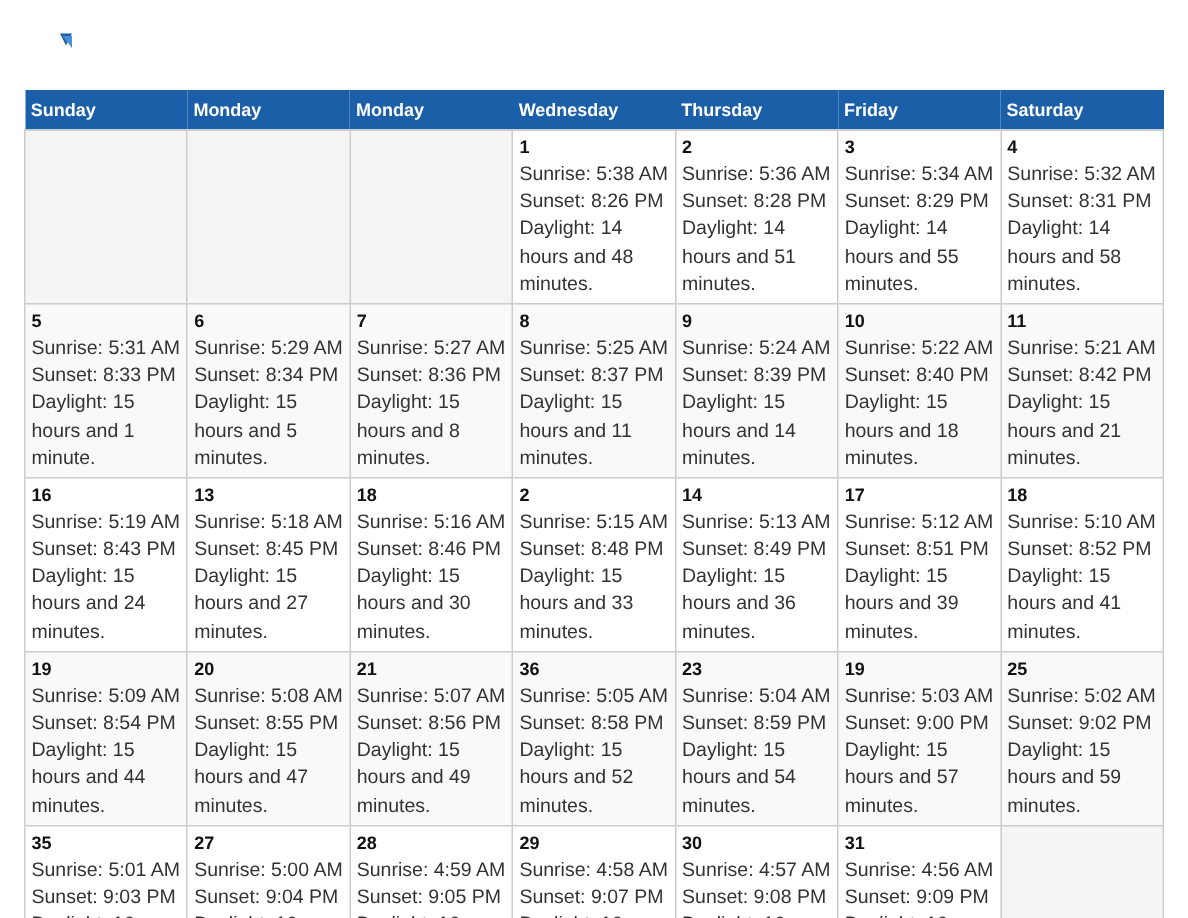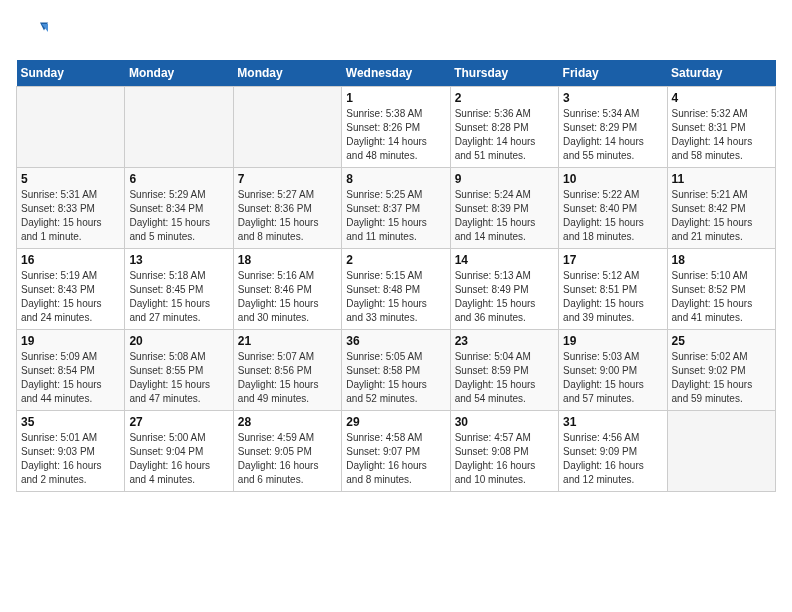--- a/index.html
+++ b/index.html
@@ -71,21 +71,21 @@
     tbody tr:nth-child(even) td {
       background: #f9f9f9;
     }
     .day-number {
       font-weight: bold;
       font-size: 12px;
       margin-bottom: 2px;
       color: #111;
     }
     .day-info {
-      font-size: 10px;
+      font-size: 13px;
       color: #333;
       line-height: 1.4;
     }
     .empty-cell {
       background: #f5f5f5 !important;
     }
   </style>
 </head>
 <body>
 

